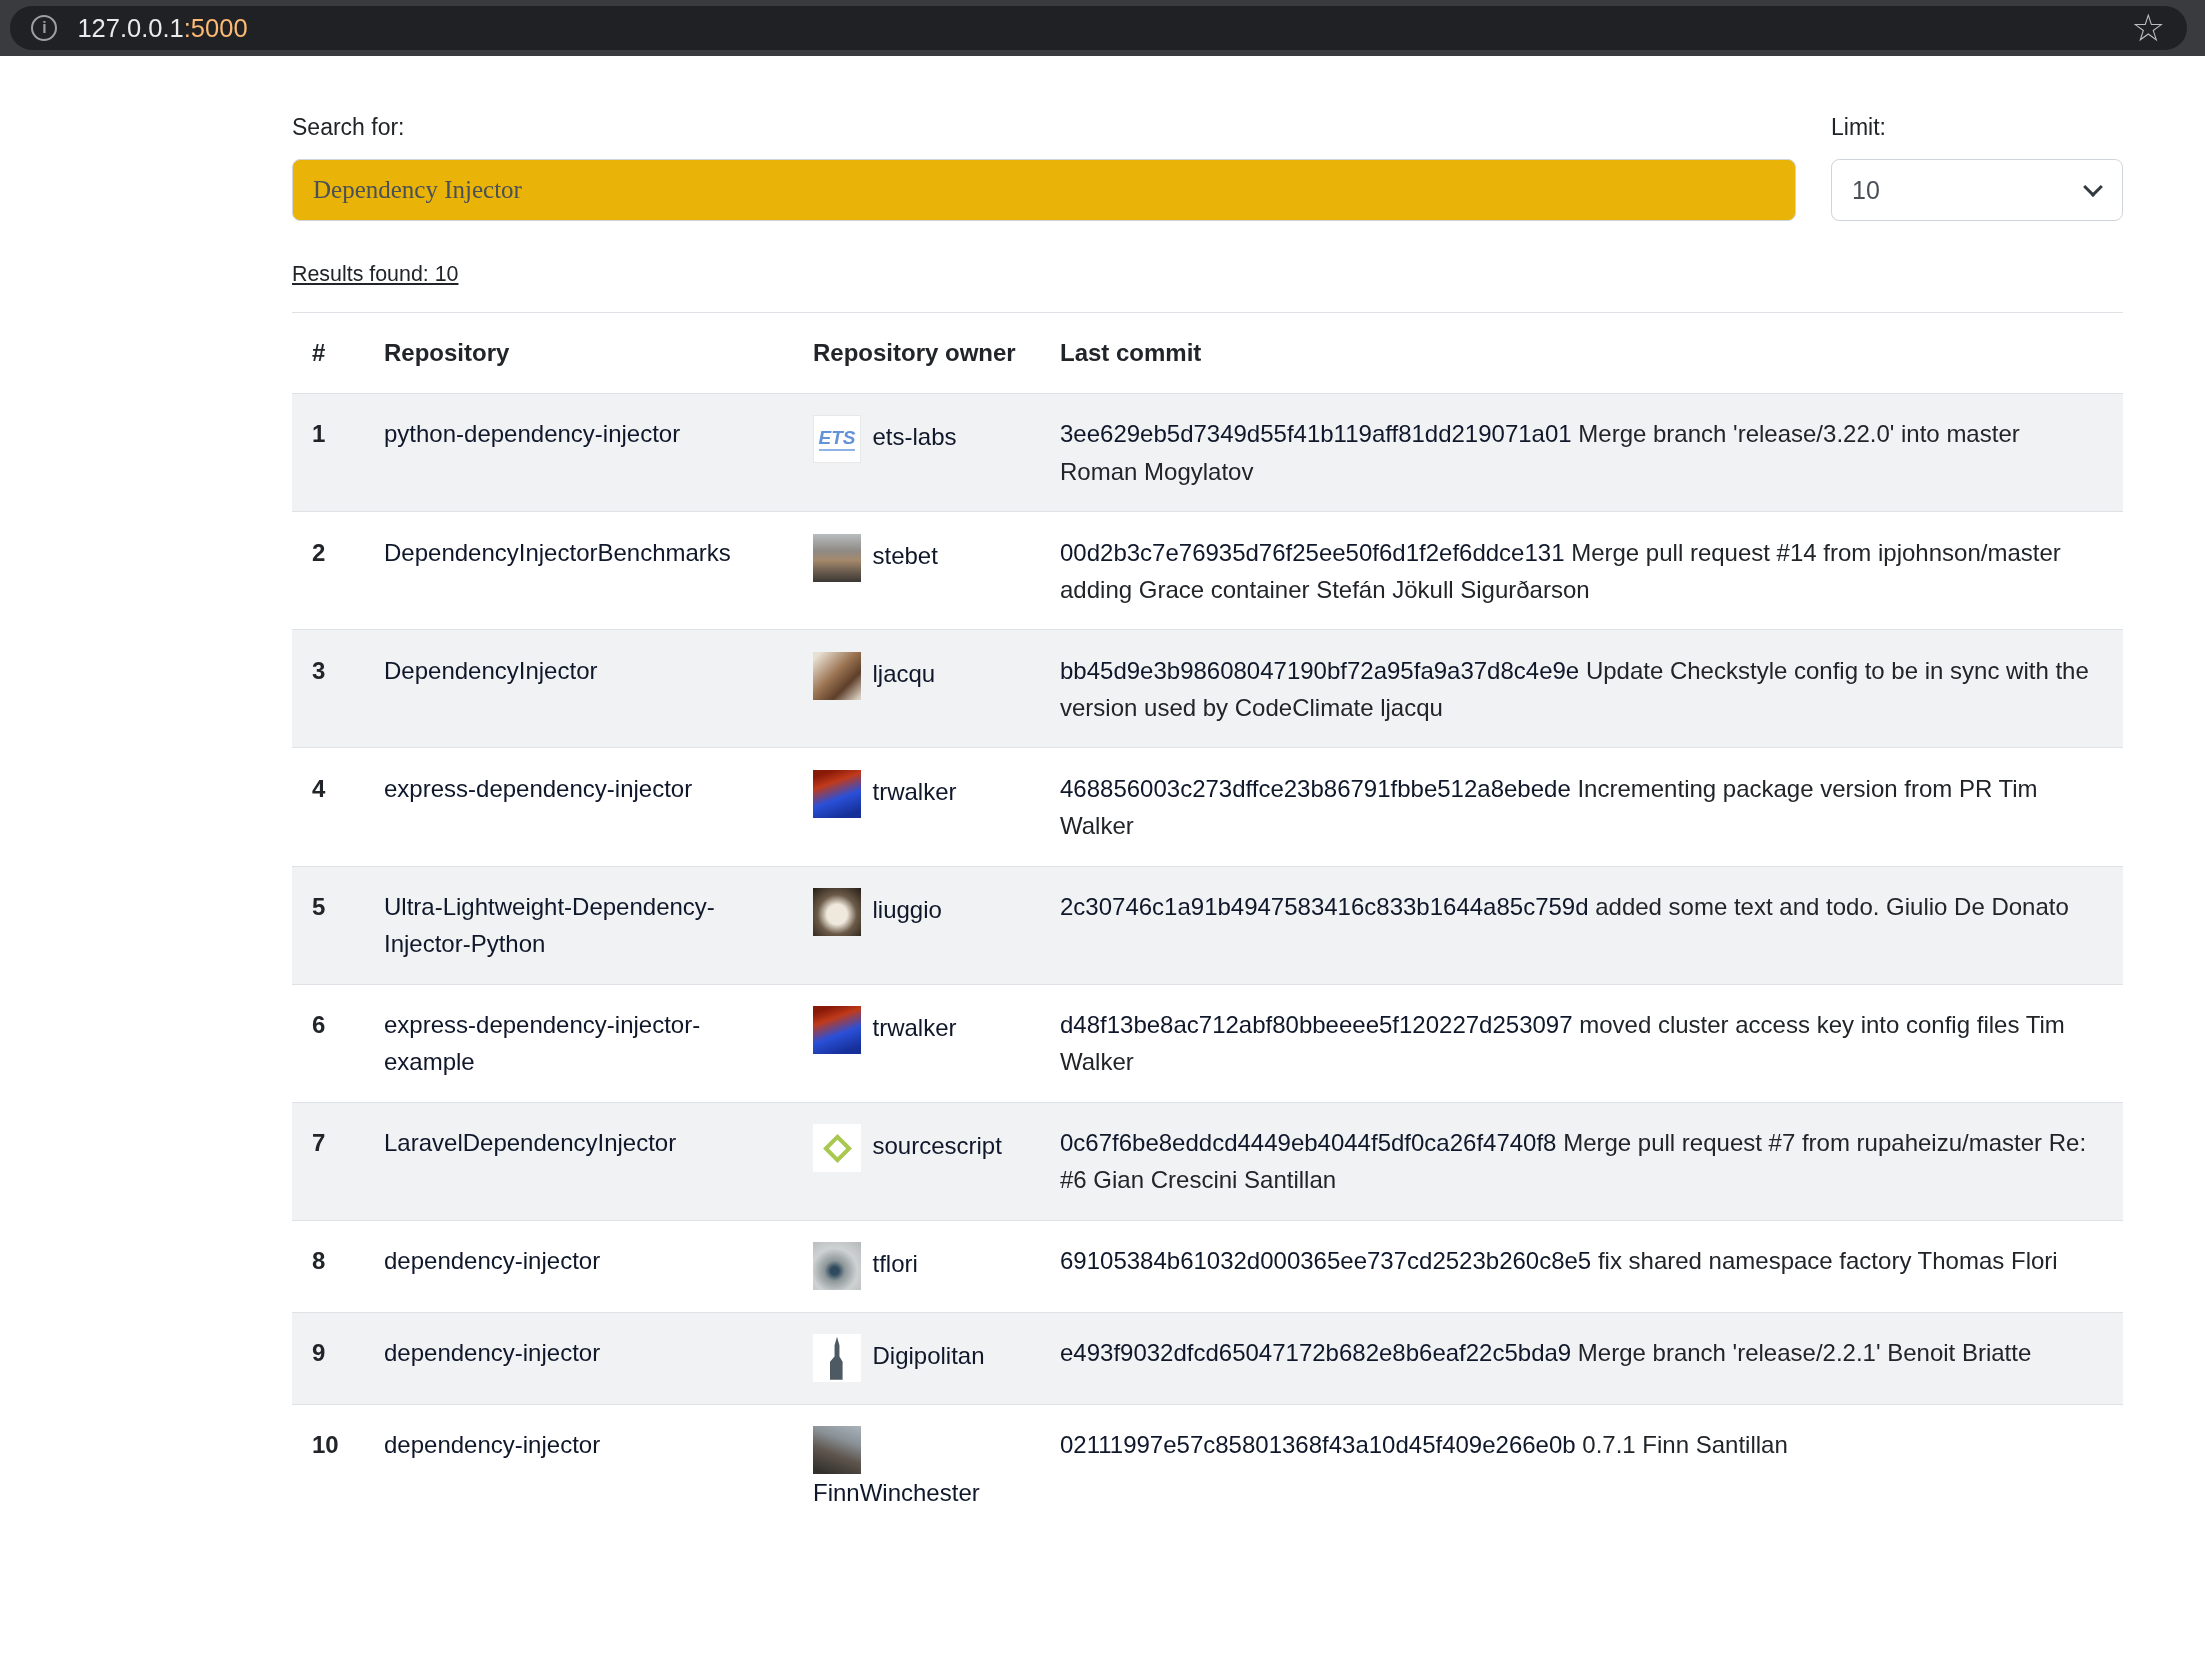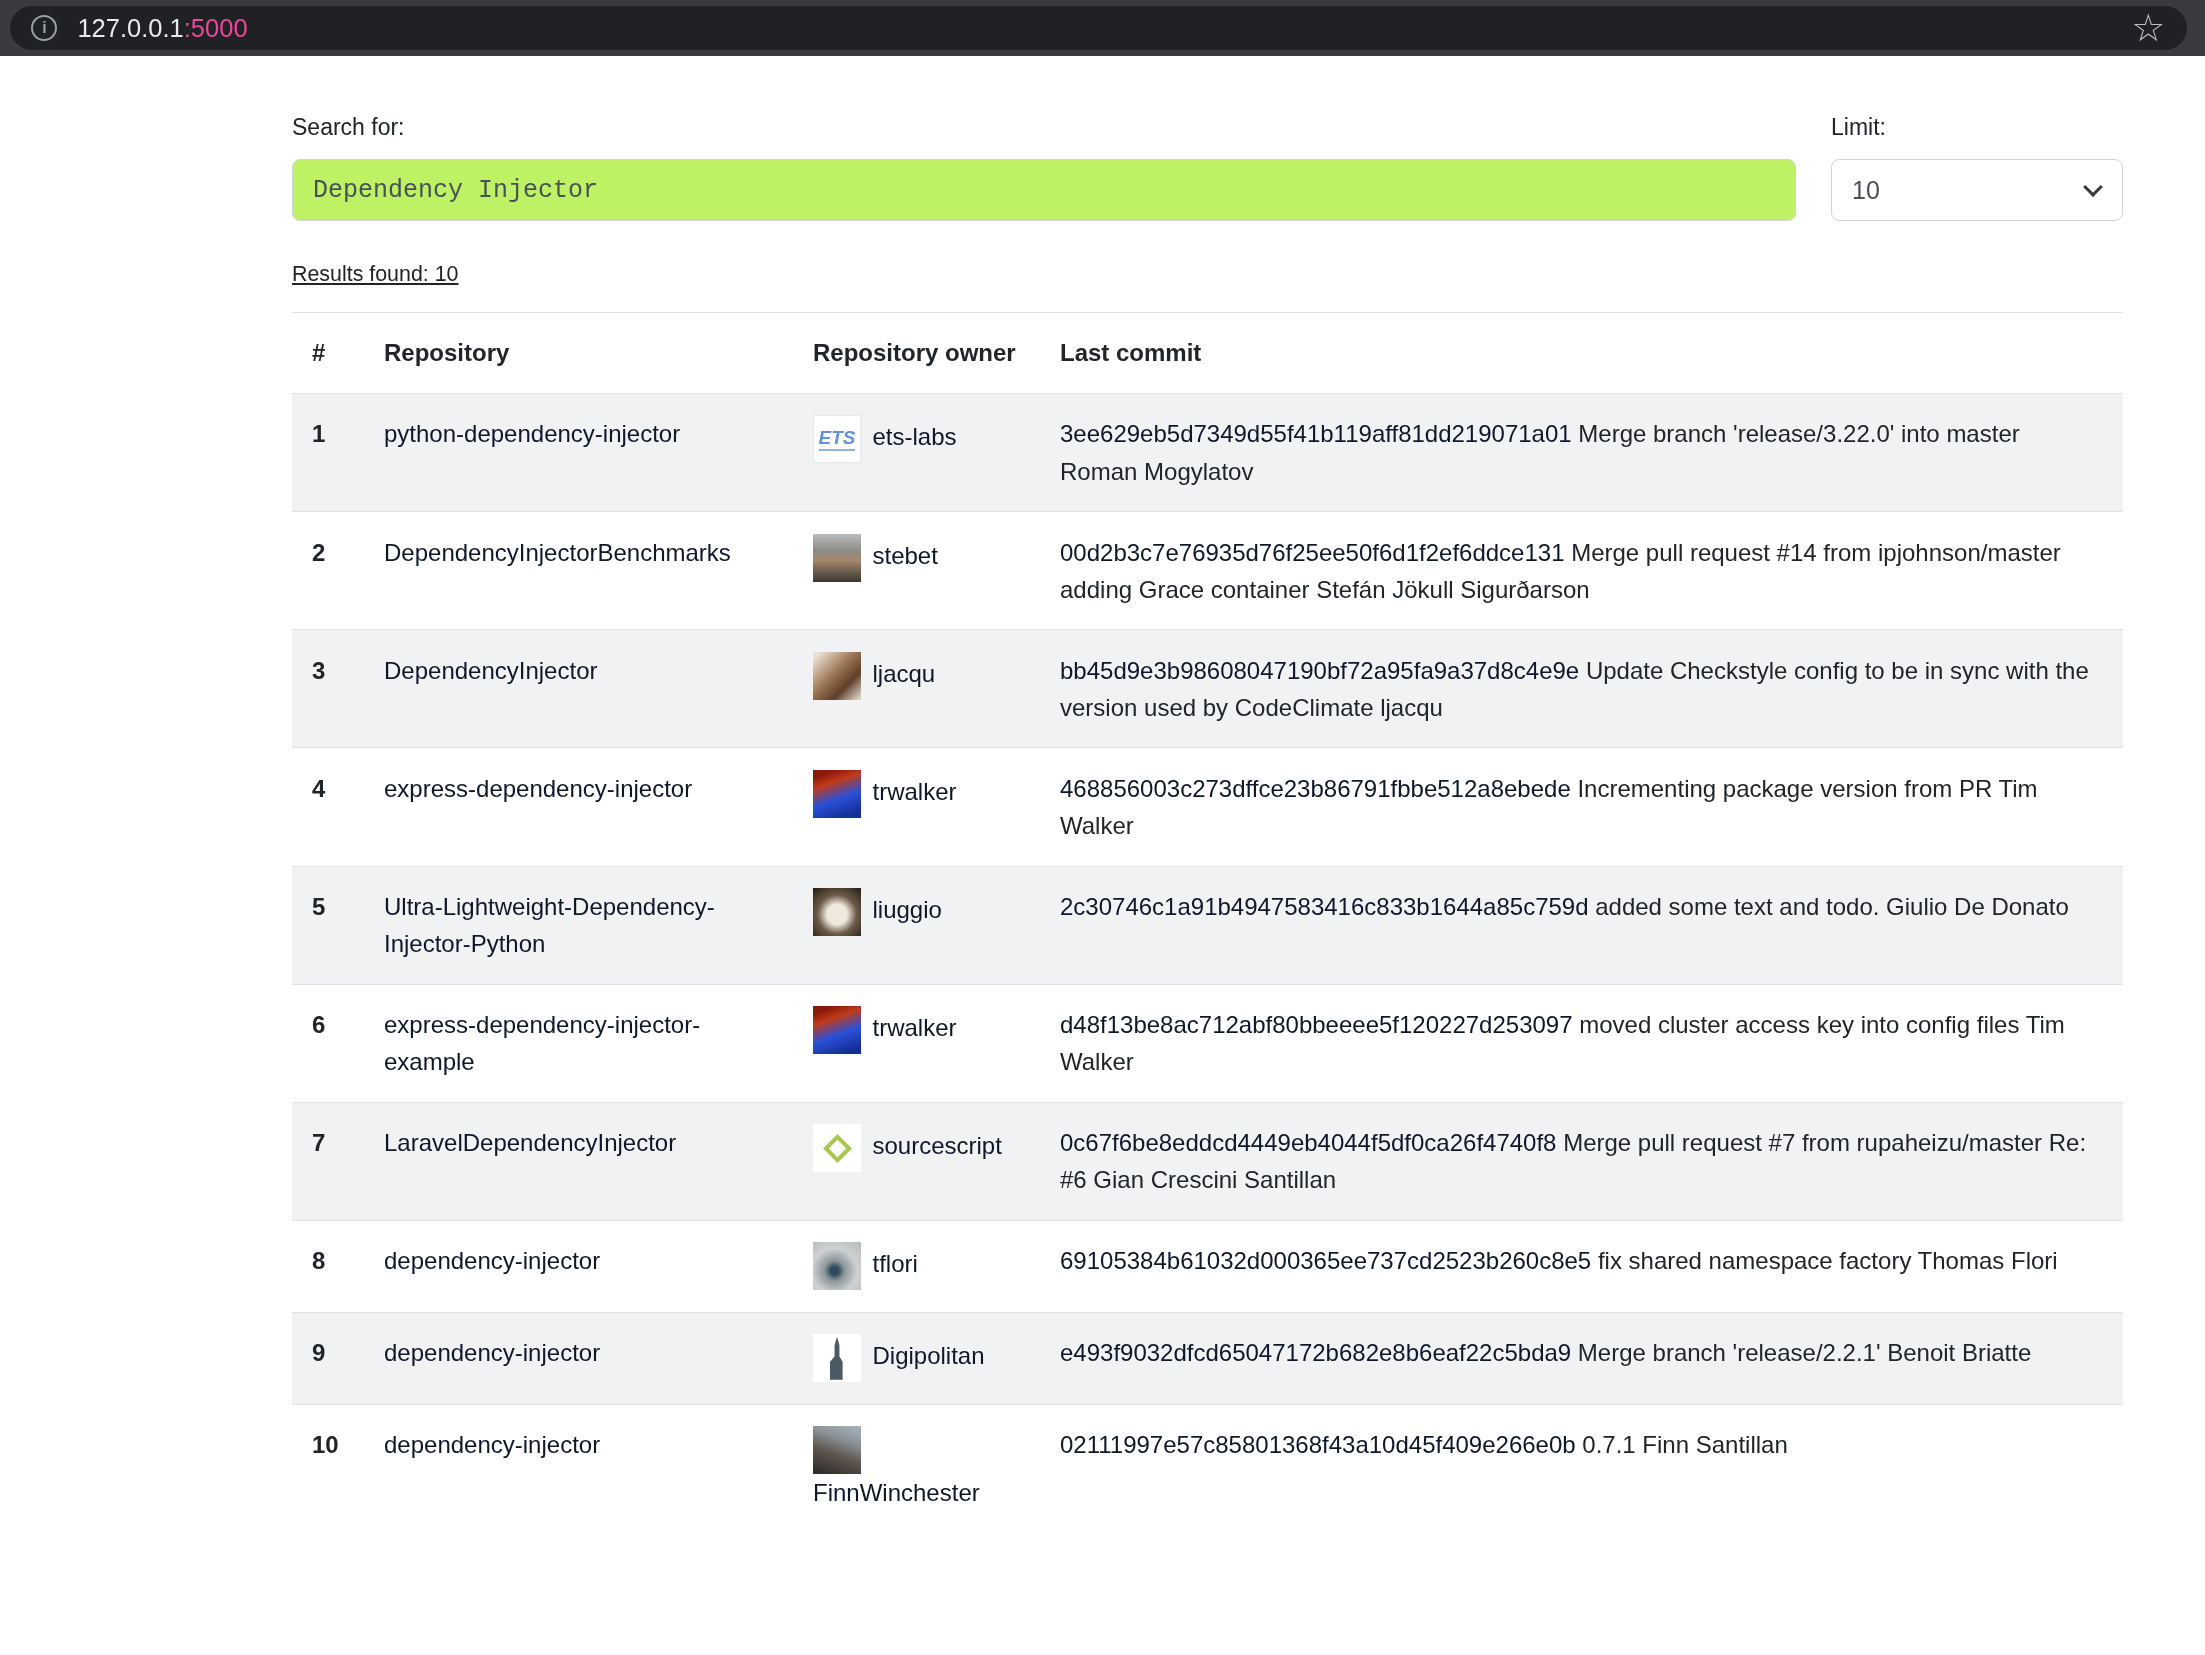--- a/index.html
+++ b/index.html
@@ -14,33 +14,33 @@
   .url-pill {
     flex:1; height:44px; margin-right:8.2px; background:#202124; border-radius:22px;
     display:flex; align-items:center; padding:0 21.4px;
   }
   .info-icon {
     width:26px; height:26px; border:2.5px solid #9aa0a6; border-radius:50%;
     color:#9aa0a6; font-size:15.6px; font-weight:700; line-height:1;
     display:flex; align-items:center; justify-content:center; margin-right:20px; flex:none;
   }
   .url-text { font-size:25.5px; color:#e8eaed; white-space:nowrap; }
-  .url-port { color:#ec4899;text-align:right; }
+  .url-port { color:#fdba74;text-align:right; }
   .star-icon { margin-left:auto; color:#babdc2; font-size:38px; line-height:1; }
   
   .container { width:1831px; margin-left:292px; }
   h1 { font-size:52px; font-weight:700; margin:11.5px 0 0; letter-spacing:-0.4px; line-height:1.15; }
   .controls { display:flex; align-items:flex-start; gap:35px; margin-top:58px; }
   .search-group { flex:1; }
   .limit-group { width:292px; flex:none; }
   .field-label { display:block; font-size:23px; margin-bottom:18px; }
   .text-input {
     width:100%; height:62px; border:1.6px solid #ced4da; border-radius:8.2px;
-    font-size:25px; padding:0 20px; color:#495057; background:#bef264;
-    font-family:Liberation Mono, monospace; outline:none;
+    font-size:25px; padding:0 20px; color:#495057; background:#eab308;
+    font-family:Liberation Serif, serif; outline:none;
   }
   .select-wrap { position:relative; }
   .limit-select {
     width:100%; height:62px; border:1.6px solid #ced4da; border-radius:8.2px;
     font-size:25px; padding:0 20px; color:#495057; background:#fff;
     appearance:none; -webkit-appearance:none; -moz-appearance:none;
     font-family:"Liberation Sans", sans-serif; outline:none;
   }
   .chevron-down {
     position:absolute; right:23px; top:21.4px; width:14px; height:14px;

